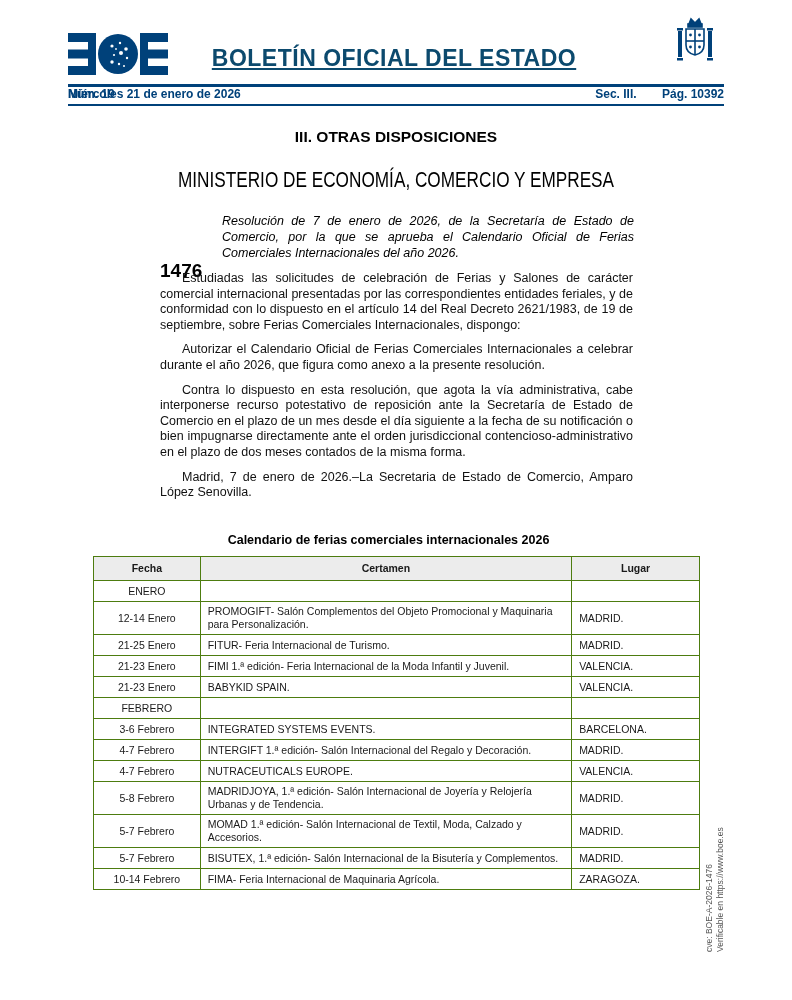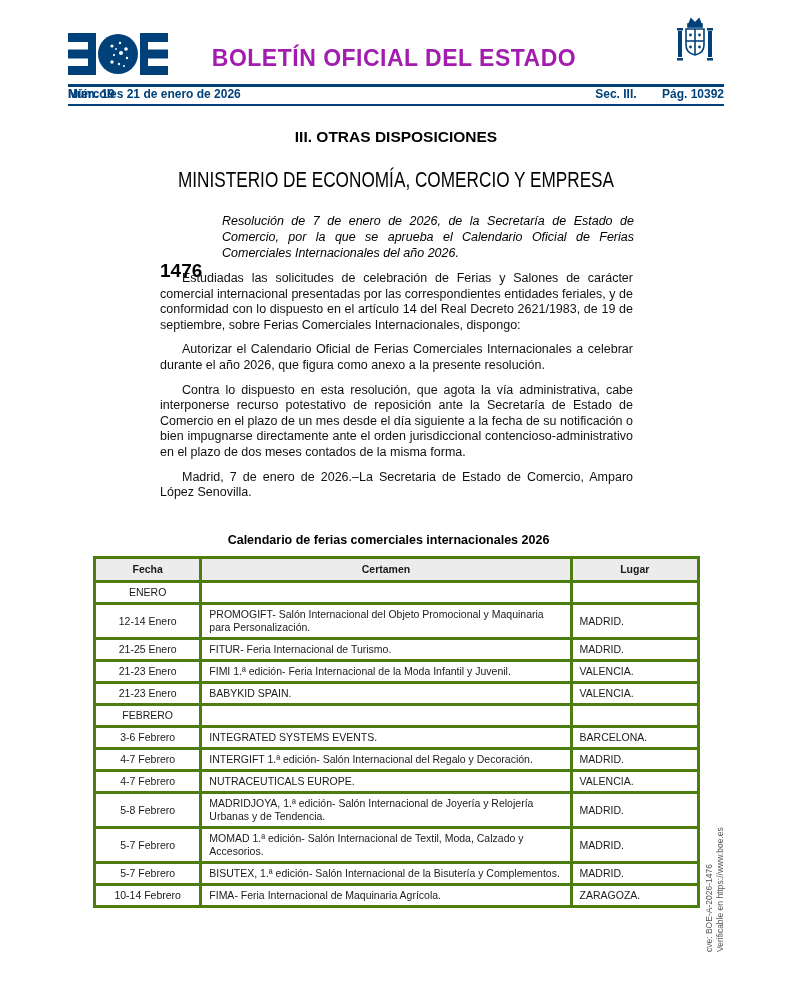--- a/index.html
+++ b/index.html
@@ -6,21 +6,21 @@
   html,body { background:#ffffff; }
   body { font-family:"Liberation Sans", sans-serif; color:#000; }
   .page {
     position:relative; width:792px; height:1000px; margin:0 auto;
     background:#ffffff; overflow:hidden;
   }
   
   .masthead-title {
     position:absolute; left:0; right:4px; top:45px;
     text-align:center; font-size:23px; font-weight:bold;
-    color:#a21caf; letter-spacing:0.5px;
+    color:#0c4a6e; letter-spacing:0.5px;text-decoration:underline;
   }
   .boe-logo { position:absolute; left:68px; top:33px; }
   .crest { position:absolute; left:676px; top:15px; }
   .rule { position:absolute; left:68px; width:656px; background:#00417a; }
   .rule-top { top:84px; height:3px; }
   .rule-bottom { top:104px; height:2px; }
   .subheader {
     position:absolute; left:68px; top:87px; width:656px; height:15px;
     font-size:12px; font-weight:bold; color:#00417a;
   }
@@ -63,21 +63,21 @@
   .annex-subtitle {
     position:absolute; left:0; right:15px; top:533px;
     text-align:center; font-size:12.5px; font-weight:bold;
   }
   table.calendar {
     position:absolute; left:93px; top:556px; width:607px;
     border-collapse:collapse; font-size:10.5px; color:#1a1a1a;
     table-layout:fixed;
   }
   table.calendar th, table.calendar td {
-    border:3px solid #4d7c0f; padding:3px 7px; line-height:13px;
+    border:1px solid #4d7c0f; padding:3px 7px; line-height:13px;
     vertical-align:middle;
   }
   table.calendar th {
     background:#ececec; font-weight:bold; text-align:center;
     height:24px; font-size:10.5px;
   }
   table.calendar td { height:21px; background:#fff; }
   td.c-fecha { text-align:center; }
   td.c-certamen, td.c-lugar { text-align:left; }
   
@@ -192,21 +192,21 @@
       </tr>
     </thead>
     <tbody>
         <tr>
           <td class="c-fecha">ENERO</td>
           <td class="c-certamen"></td>
           <td class="c-lugar"></td>
         </tr>
         <tr>
           <td class="c-fecha">12-14 Enero</td>
-          <td class="c-certamen">PROMOGIFT- Salón Internacional del Objeto Promocional y Maquinaria para Personalización.</td>
+          <td class="c-certamen">PROMOGIFT- Salón Complementos del Objeto Promocional y Maquinaria para Personalización.</td>
           <td class="c-lugar">MADRID.</td>
         </tr>
         <tr>
           <td class="c-fecha">21-25 Enero</td>
           <td class="c-certamen">FITUR- Feria Internacional de Turismo.</td>
           <td class="c-lugar">MADRID.</td>
         </tr>
         <tr>
           <td class="c-fecha">21-23 Enero</td>
           <td class="c-certamen">FIMI 1.ª edición- Feria Internacional de la Moda Infantil y Juvenil.</td>

